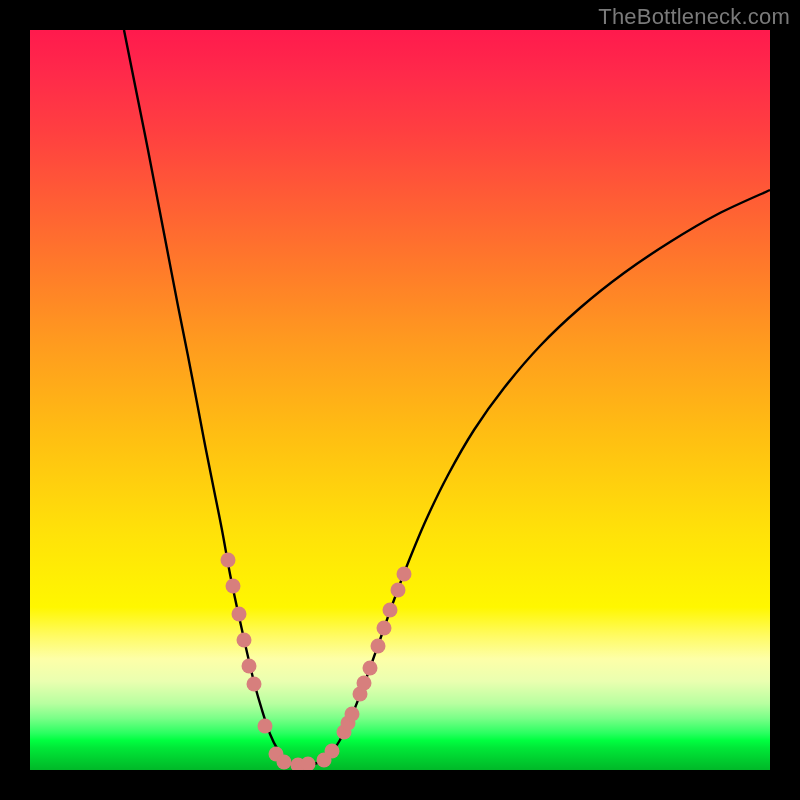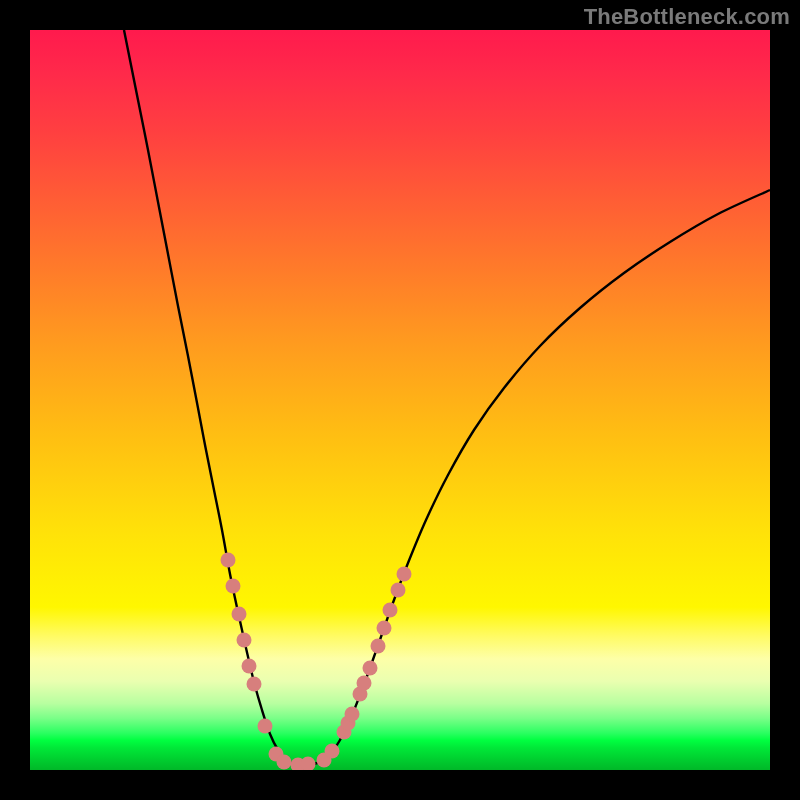--- a/index.html
+++ b/index.html
@@ -39,21 +39,21 @@
       #00b828 100%
     );
   }
   .watermark {
     position: absolute;
     top: 4px;
     right: 10px;
     color: #7a7a7a;
     font-size: 22px;
     letter-spacing: 0.2px;
-    font-weight: 700;
+    font-weight: 400;
     z-index: 50;
   }
   svg.curve {
     position: absolute;
     left: 0;
     top: 0;
     width: 740px;
     height: 740px;
     z-index: 10;
   }

